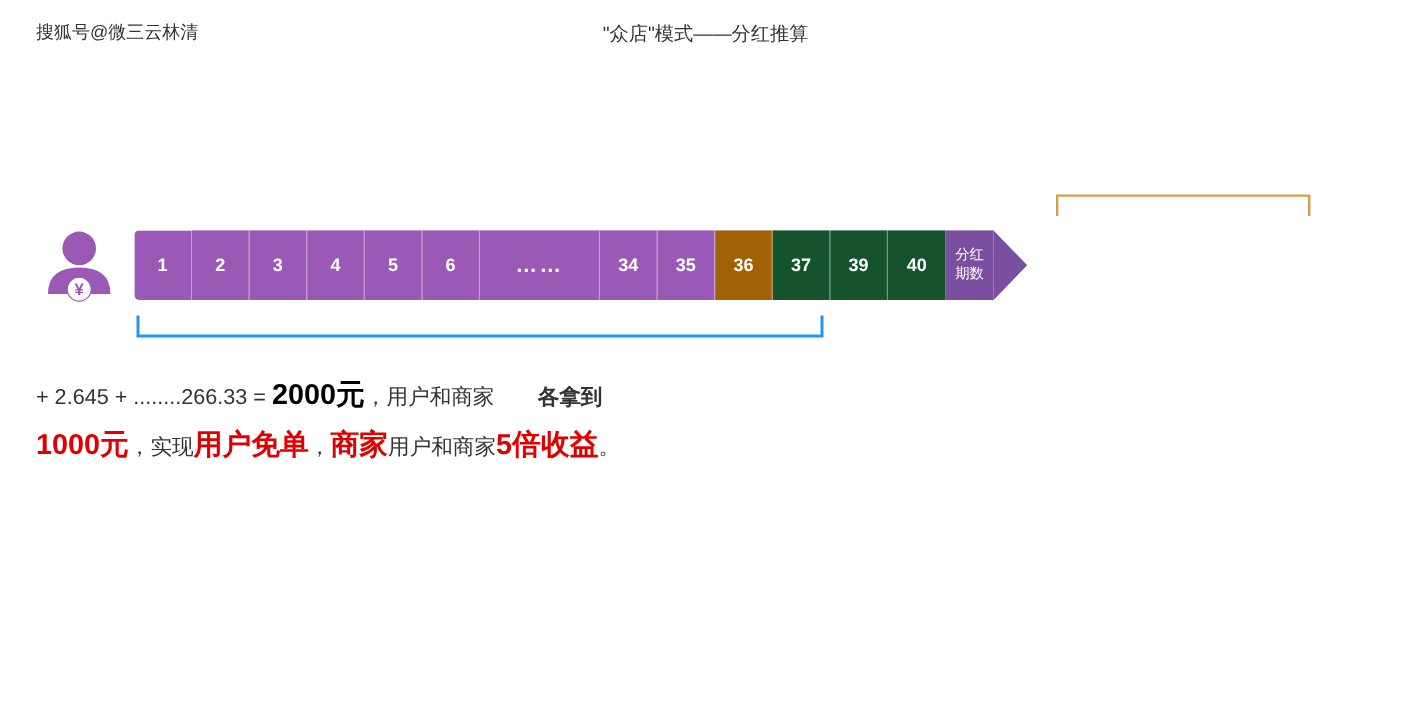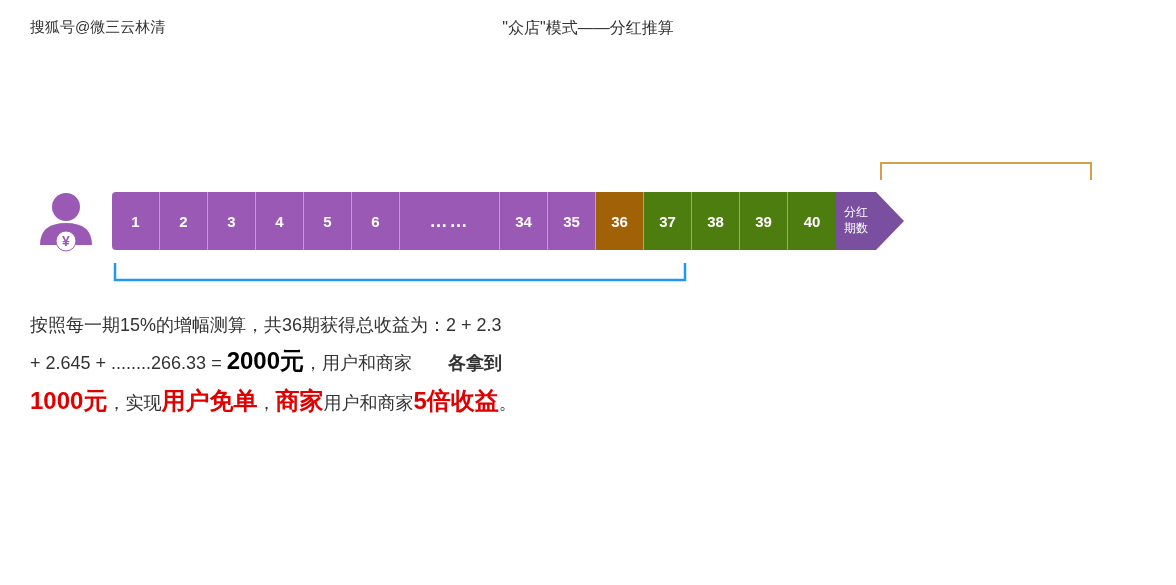--- a/index.html
+++ b/index.html
@@ -105,21 +105,21 @@
       border-right: 1px solid rgba(255,255,255,0.4);
       flex-shrink: 0;
     }
     .cell:first-child {
       border-radius: 4px 0 0 4px;
     }
     .cell.red {
       background: #a16207;
     }
     .cell.light-purple {
-      background: #4d7c0f;
+      background: #14532d;
     }
     .cell.dots {
       font-size: 18px;
       letter-spacing: 2px;
       width: 100px;
     }
 
     
     .arrow-end {
       display: flex;
@@ -231,21 +231,20 @@
       <div class="cell dots">……</div>
 
       <div class="cell">34</div>
 
       <div class="cell">35</div>
 
       <div class="cell red">36</div>
 
       <div class="cell light-purple">37</div>
 
-      <div class="cell light-purple">38</div>
 
       <div class="cell light-purple">39</div>
 
       <div class="cell light-purple" style="border-right:none;">40</div>
     </div>
 
     <div class="arrow-end">
       <div class="arrow-box">分红<br>期数</div>
       <div class="arrow-pointer"></div>
     </div>
@@ -253,23 +252,20 @@
   </div>
 
   <div class="bottom-bracket">
     <svg width="580" height="30" viewBox="0 0 580 30" xmlns="http://www.w3.org/2000/svg">
       <path d="M5,5 L5,22 L575,22 L575,5" stroke="#2196F3" stroke-width="2.5" fill="none"></path>
     </svg>
   </div>
 
   <div class="desc-area">
     <div class="desc-line">
-      <span>按照每一期15%的增幅测算，共36期获得总收益为：2 + 2.3</span>
-    </div>
-    <div class="desc-line">
       <span> + 2.645 + ........266.33 = </span><span class="desc-bold-red">2000元</span><span>，用户和商家</span><span class="desc-bold-black">各拿到</span>
     </div>
     <div class="desc-line">
       <span class="desc-bold-red-lg">1000元</span><span>，实现</span><span class="desc-bold-red-lg">用户免单</span><span>，</span><span class="desc-bold-red-lg">商家</span><span>用户和商家</span><span class="desc-bold-red-lg">5倍收益</span><span>。</span>
     </div>
   </div>
 
 </div>
 
 </body></html>

